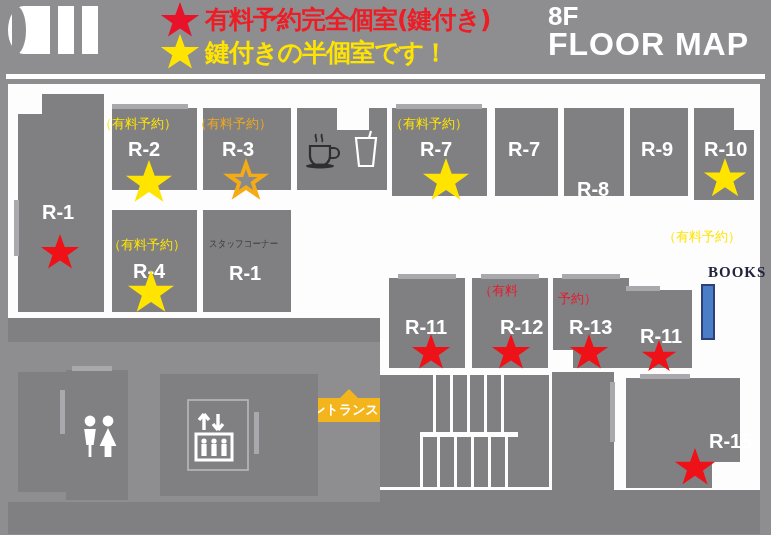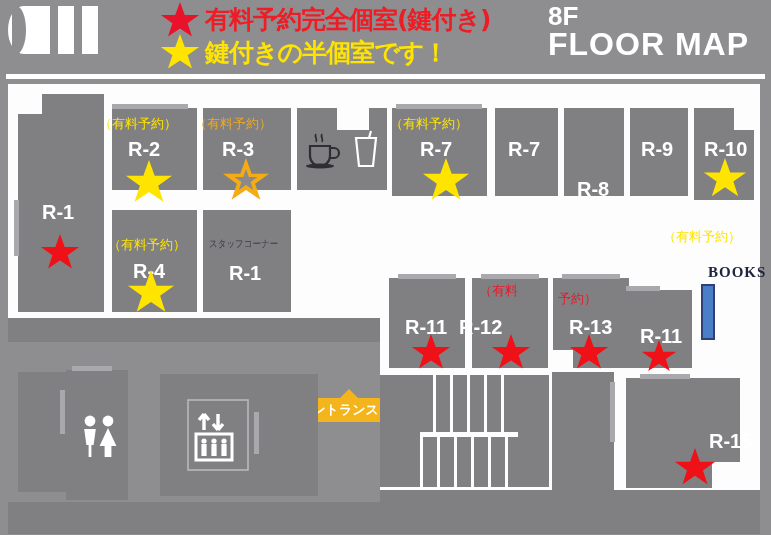--- a/index.html
+++ b/index.html
@@ -188,21 +188,21 @@
     <div class="slab" style="left:380px;top:186px;width:380px;height:266px;"></div>
 
     <div class="room" style="left:389px;top:196px;width:76px;height:90px;"></div>
     <div class="door" style="left:398px;top:192px;width:58px;height:5px;"></div>
     <div class="rlabel" style="left:405px;top:234px;">R-11</div>
     <div class="star star-red" style="left:411px;top:252px;width:40px;height:38px;"></div>
 
     <div class="room" style="left:472px;top:196px;width:76px;height:90px;"></div>
     <div class="door" style="left:481px;top:192px;width:58px;height:5px;"></div>
     <div class="note-r" style="left:479px;top:200px;">（有料</div>
-    <div class="rlabel" style="left:459px;top:234px;text-align:center;">R-12</div>
+    <div class="rlabel" style="left:500px;top:234px;text-align:center;">R-12</div>
     <div class="star star-red" style="left:491px;top:252px;width:40px;height:38px;"></div>
 
     <div class="room" style="left:553px;top:196px;width:76px;height:90px;"></div>
     <div class="door" style="left:562px;top:192px;width:58px;height:5px;"></div>
     <div class="slab" style="left:553px;top:268px;width:20px;height:18px;"></div>
     <div class="note-r" style="left:558px;top:208px;">予約）</div>
     <div class="rlabel" style="left:569px;top:234px;">R-13</div>
     <div class="star star-red" style="left:569px;top:252px;width:40px;height:38px;"></div>
 
     <div id="books-label" style="left:708px;top:182px;">BOOKS</div>

